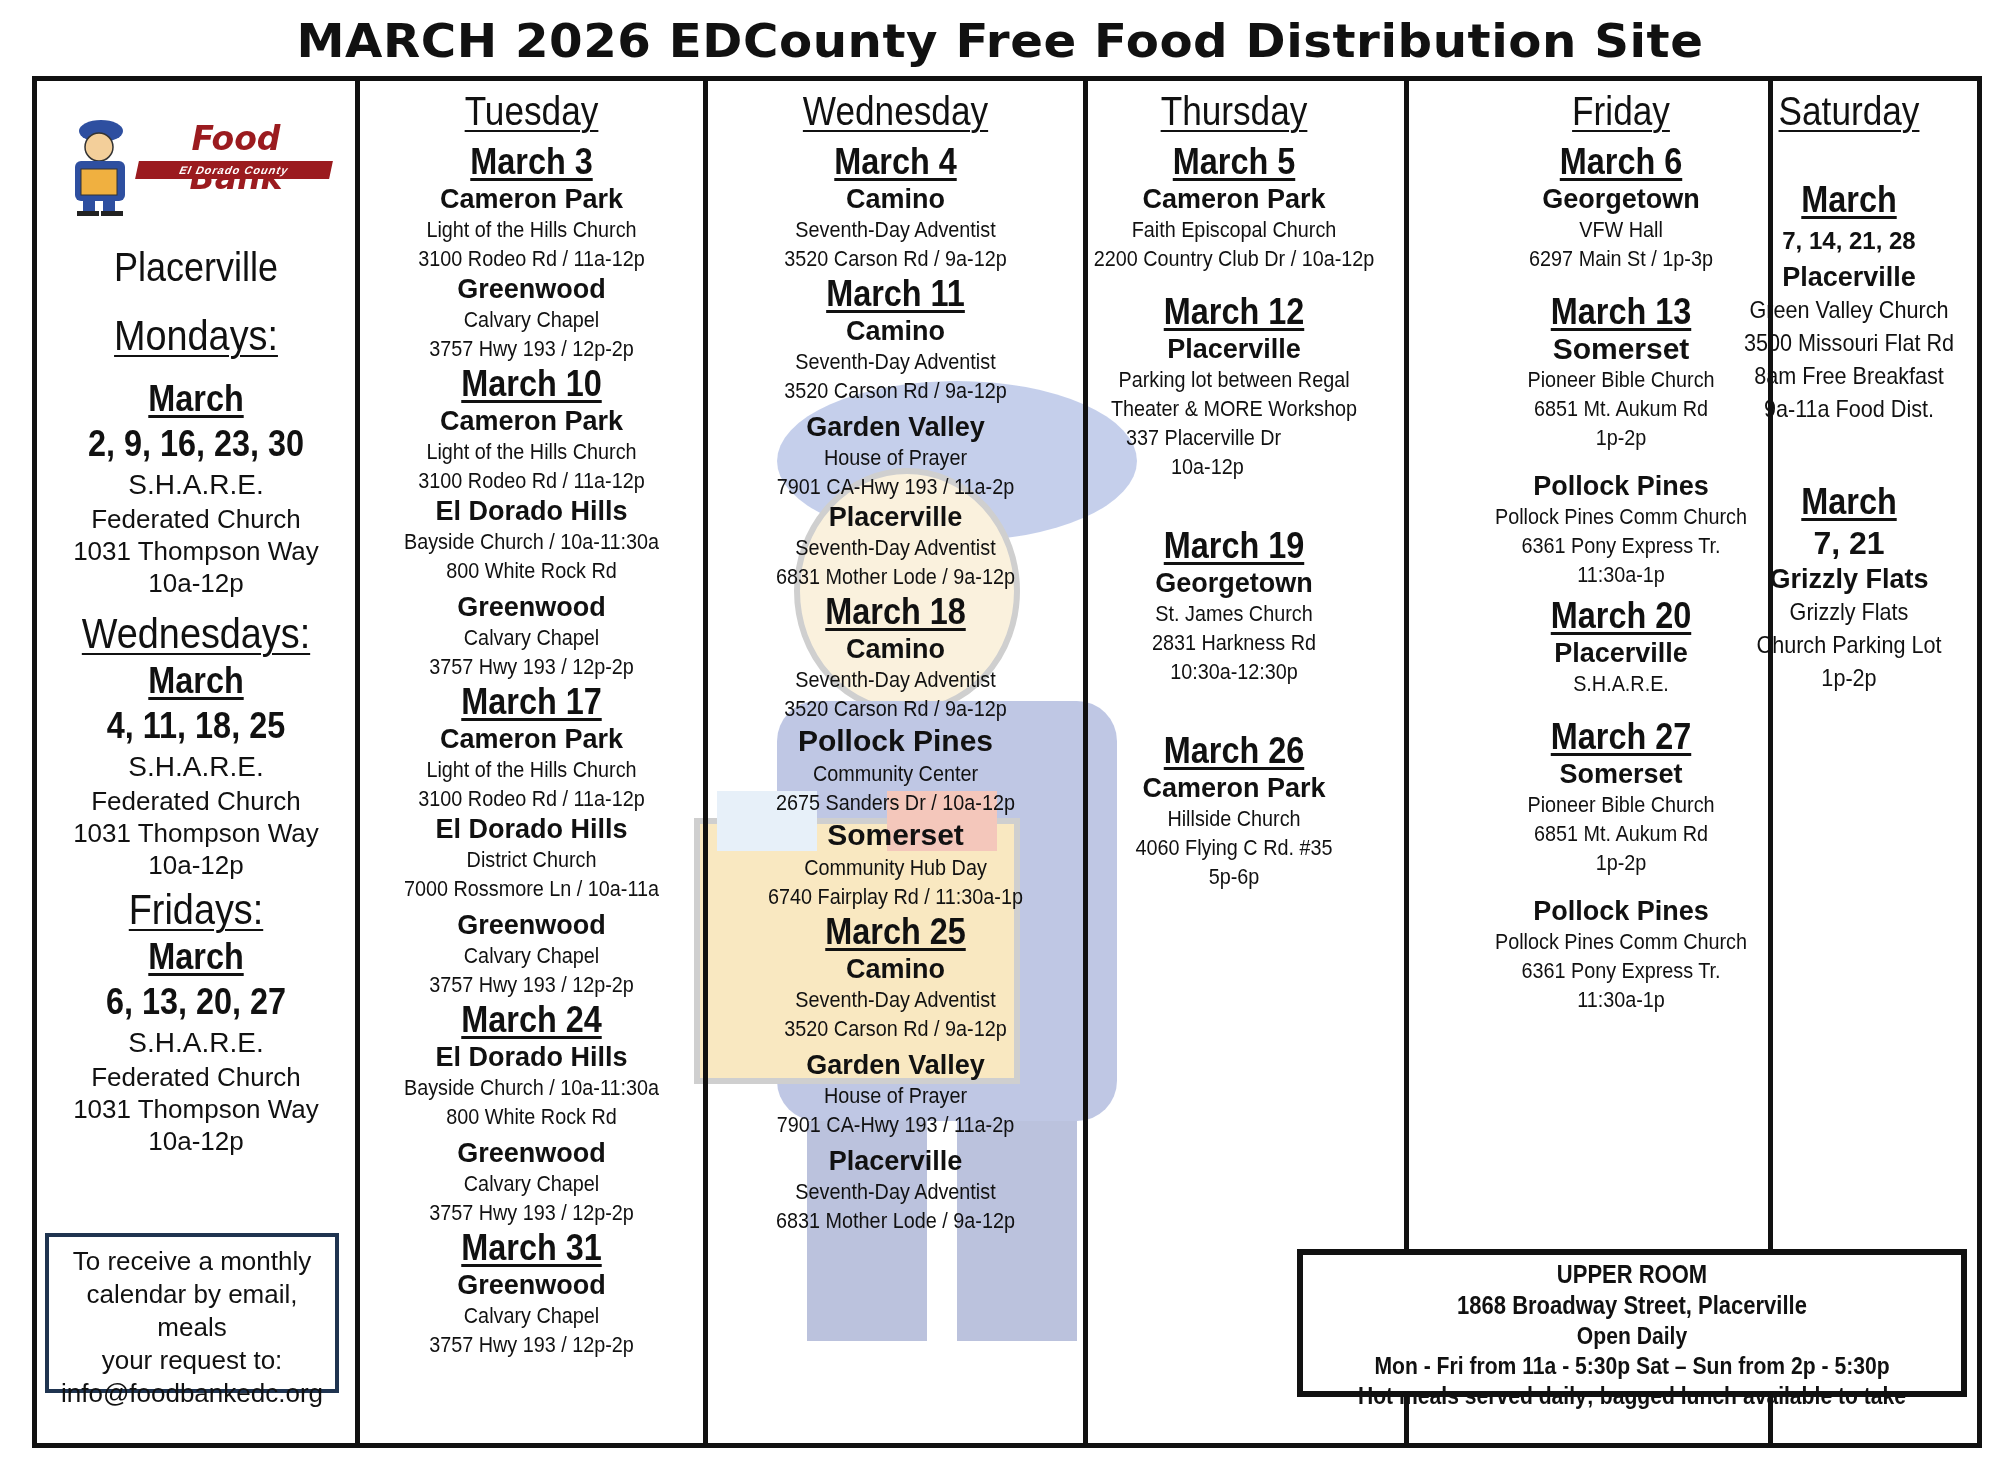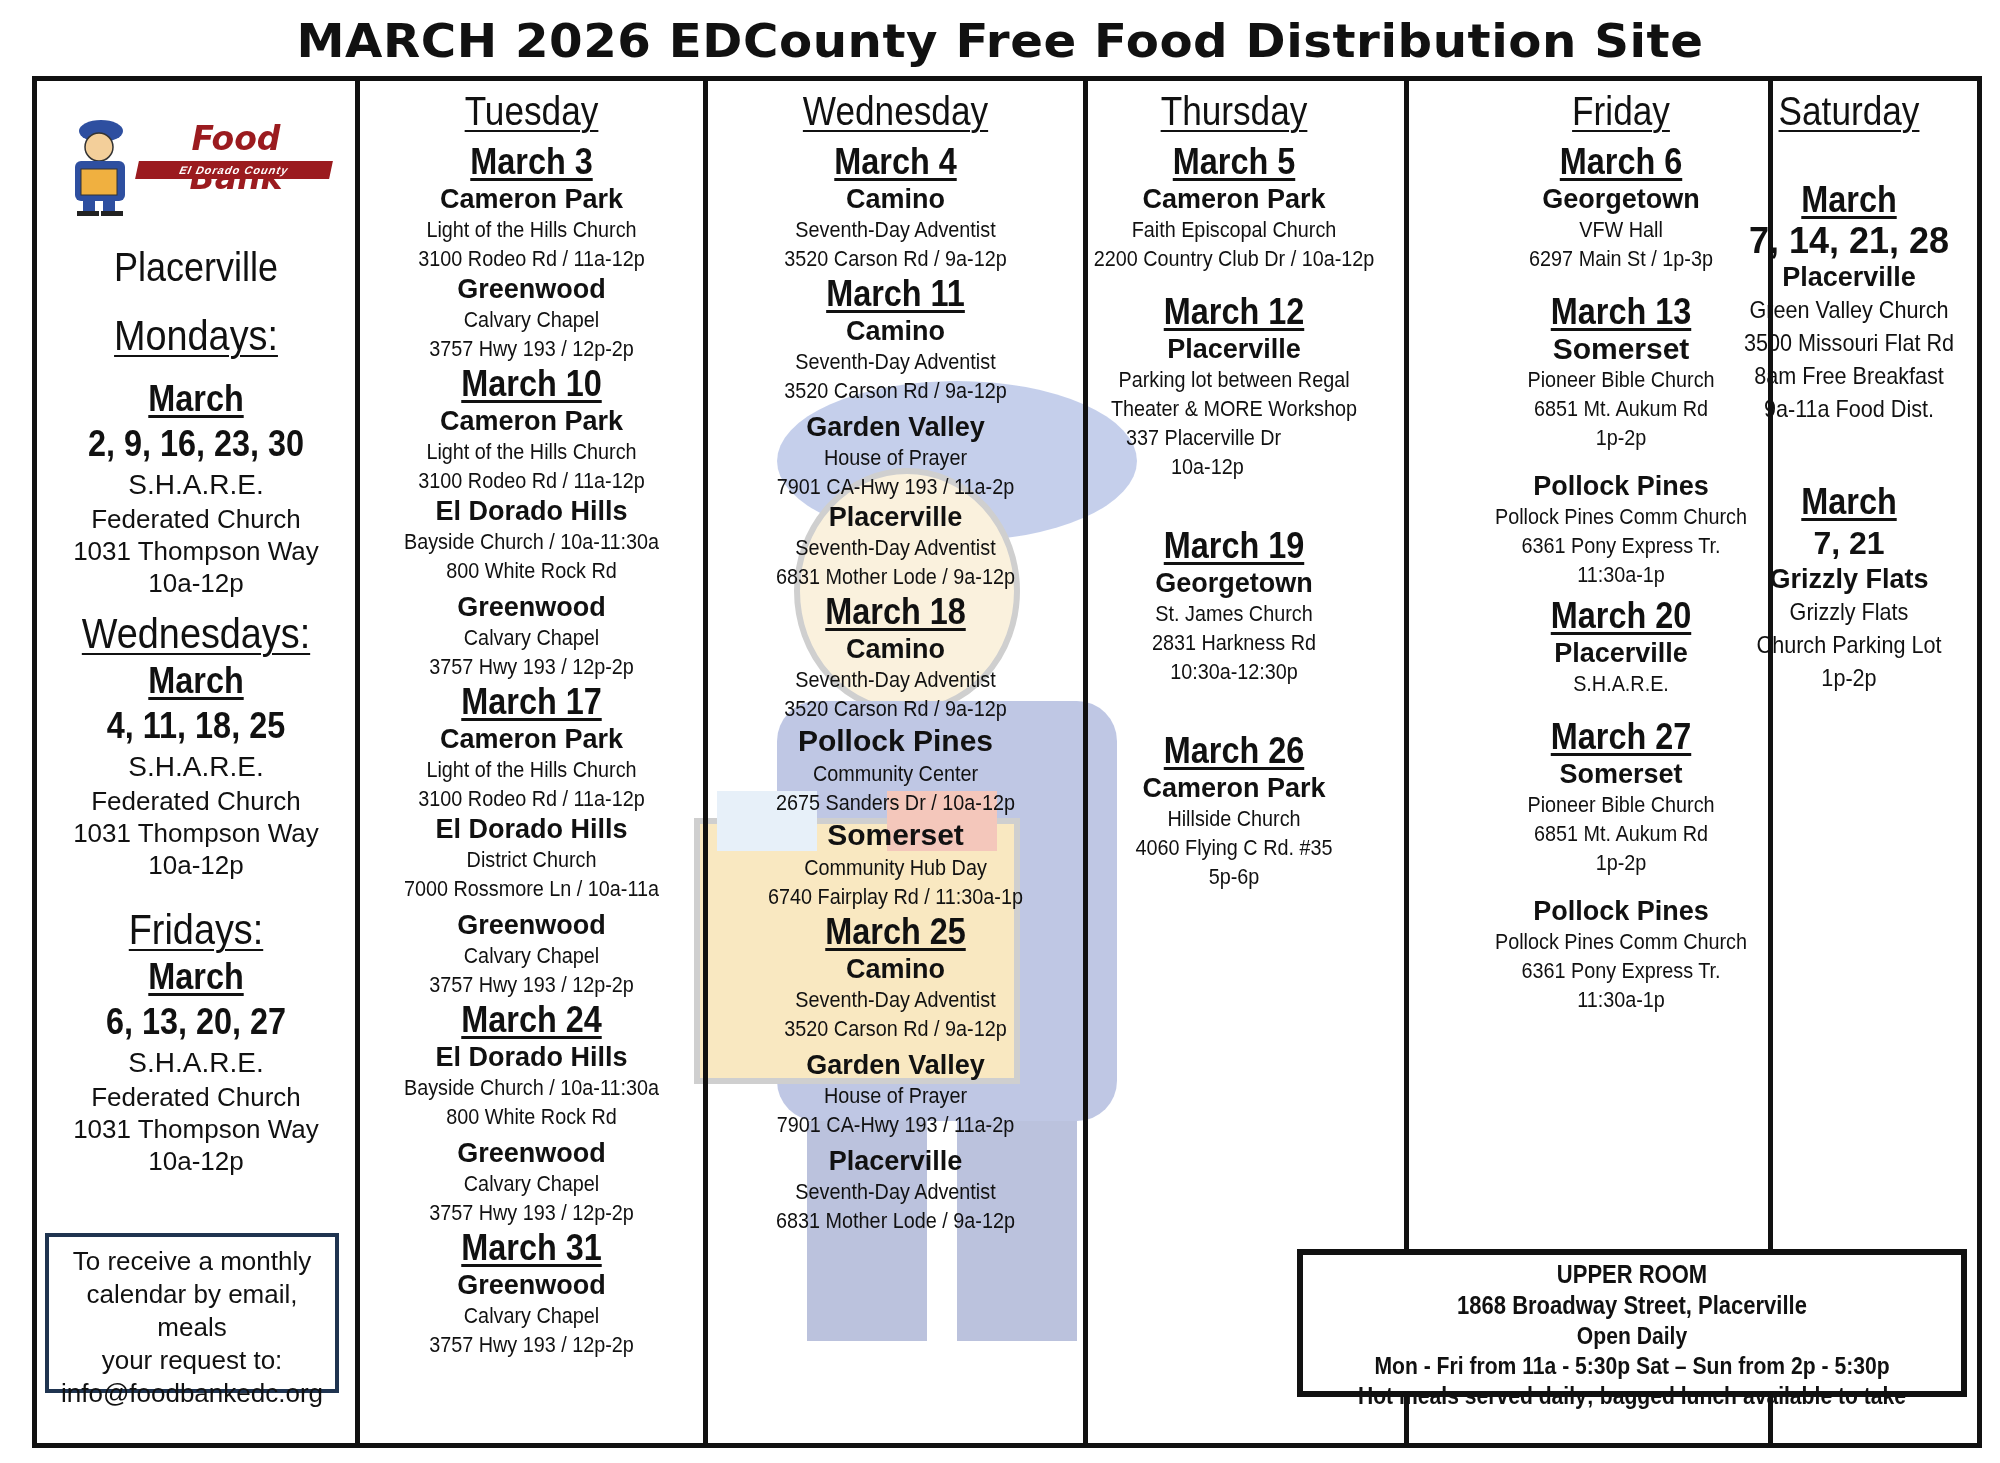--- a/index.html
+++ b/index.html
@@ -117,21 +117,21 @@
     <div style="margin-top:10px;">
       <div class="side-head">Wednesdays:</div>
       <div class="side-month">March</div>
       <div class="side-dates">4, 11, 18, 25</div>
       <div class="side-org">S.H.A.R.E.</div>
       <div class="side-line">Federated Church</div>
       <div class="side-line">1031 Thompson Way</div>
       <div class="side-line">10a-12p</div>
     </div>
 
-    <div style="margin-top:24px;">
+    <div style="margin-top:4px;">
       <div class="side-head">Fridays:</div>
       <div class="side-month">March</div>
       <div class="side-dates">6, 13, 20, 27</div>
       <div class="side-org">S.H.A.R.E.</div>
       <div class="side-line">Federated Church</div>
       <div class="side-line">1031 Thompson Way</div>
       <div class="side-line">10a-12p</div>
     </div>
 
     <div class="email-box">
@@ -325,21 +325,21 @@
       <div class="line">6361 Pony Express Tr.</div>
       <div class="line">11:30a-1p</div>
     </div>
   </div>
 
   <div class="col c5">
     <div class="day-header">Saturday</div>
     <div style="height:44px;"></div>
     <div>
       <div class="date">March</div>
-      <div class="town" style="font-size:36px;line-height:40px;">7, 14, 21, 28</div>
+      <div class="town" style="font-size:24px;line-height:40px;">7, 14, 21, 28</div>
       <div class="town">Placerville</div>
       <div class="line" style="font-size:24px;line-height:33px;">Green Valley Church</div>
       <div class="line" style="font-size:24px;line-height:33px;">3500 Missouri Flat Rd</div>
       <div class="line" style="font-size:24px;line-height:33px;">8am Free Breakfast</div>
       <div class="line" style="font-size:24px;line-height:33px;">9a-11a Food Dist.</div>
     </div>
     <div style="height:56px;"></div>
     <div>
       <div class="date">March</div>
       <div class="town" style="font-size:32px;line-height:40px;">7, 21</div>

